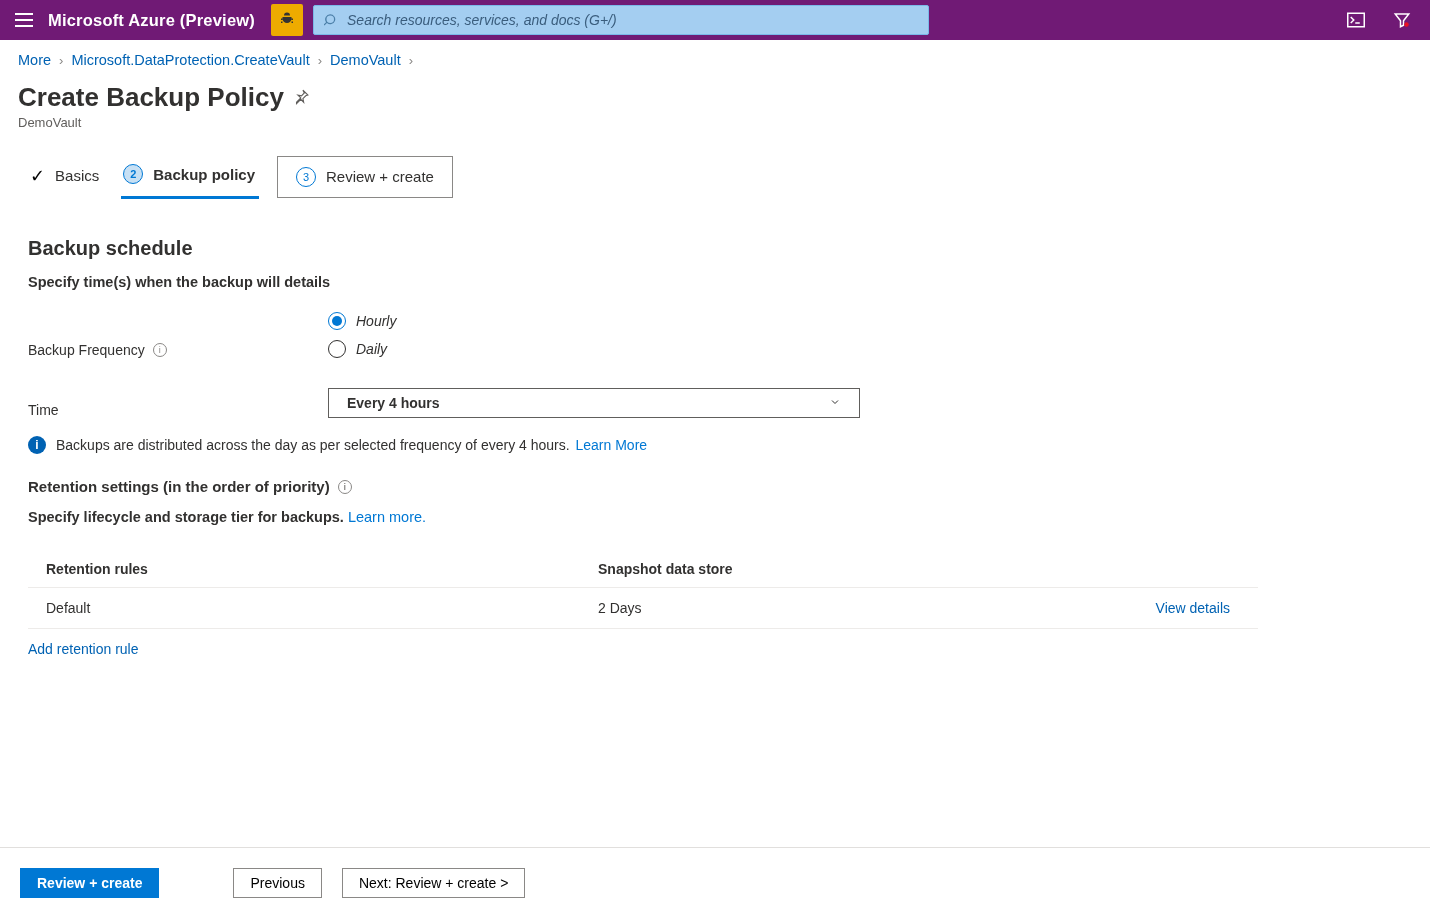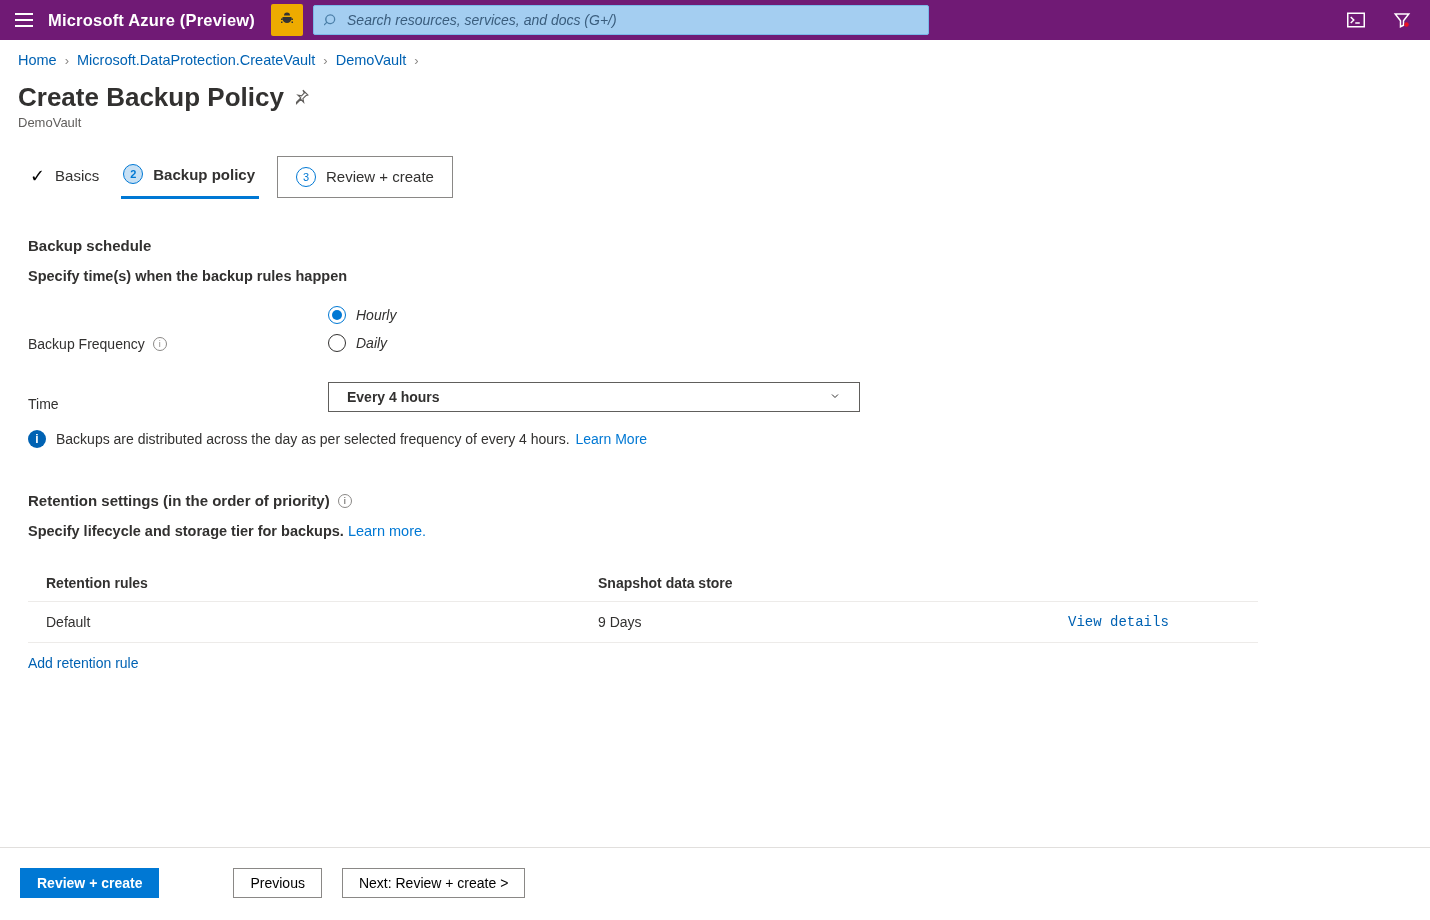--- a/index.html
+++ b/index.html
@@ -36,51 +36,51 @@
   .tabs { display: flex; align-items: center; gap: 18px; padding: 0 28px 0 28px; }
   .tab { display: flex; align-items: center; gap: 10px; padding: 10px 4px 12px 2px; cursor: pointer; font-size: 15px; }
   .tab .step-num { width: 20px; height: 20px; border: 1px solid #0078d4; border-radius: 50%; display: flex; align-items: center; justify-content: center; font-size: 11px; color: #0078d4; background: #fff; }
   .tab.done .step-check { font-size: 18px; color: #000; }
   .tab.active { border-bottom: 3px solid #0078d4; font-weight: 600; }
   .tab.active .step-num { background: #c7e0f4; border-color: #0078d4; }
   .tab.boxed { border: 1px solid #8a8886; padding: 10px 18px; border-bottom: 1px solid #8a8886; }
 
   
   .content { padding: 38px 28px 20px 28px; }
-  .section-h { font-weight: 600; font-size: 15px; margin-bottom: 14px; }
+  .section-h { font-weight: 600; font-size: 20px; margin-bottom: 14px; }
   .section-sub { font-weight: 600; font-size: 14.5px; margin-bottom: 22px; }
 
   .form-row { display: flex; align-items: flex-end; margin-bottom: 18px; }
   .form-label { width: 300px; display: flex; align-items: center; gap: 8px; color: #323130; padding-top: 4px; }
   .info-circle { width: 14px; height: 14px; border: 1px solid #8a8886; border-radius: 50%; display: inline-flex; align-items: center; justify-content: center; font-size: 9px; color: #8a8886; }
 
   .radio-group { display: flex; flex-direction: column; gap: 10px; }
   .radio-item { display: flex; align-items: center; gap: 10px; cursor: pointer; font-style: italic; }
   .radio { width: 18px; height: 18px; border: 1px solid #323130; border-radius: 50%; display: inline-flex; align-items: center; justify-content: center; background: #fff; }
   .radio.selected { border: 1px solid #0078d4; }
   .radio.selected::after { content: ""; width: 10px; height: 10px; border-radius: 50%; background: #0078d4; }
 
   .select-box { width: 532px; height: 30px; border: 1px solid #605e5c; display: flex; align-items: center; justify-content: space-between; padding: 0 18px; cursor: pointer; background: #fff; font-weight: bold; }
   .select-box .chev { color: #323130; }
 
   .info-banner { display: flex; align-items: center; gap: 10px; margin: 18px 0 6px 0; font-size: 14px; }
   .info-banner .iicon { width: 18px; height: 18px; border-radius: 50%; background: #0062b3; color: #fff; display: inline-flex; align-items: center; justify-content: center; font-size: 12px; font-weight: bold; }
   .info-banner a { margin-left: 2px; }
 
-  .retention-block { margin-top: 44px; }
+  .retention-block { margin-top: 24px; }
   .retention-h { display: flex; align-items: center; gap: 8px; font-weight: 600; font-size: 15px; margin-bottom: 14px; }
   .retention-sub { font-size: 14.5px; margin-bottom: 26px; font-weight: 600; }
   .retention-sub a { font-weight: 400; }
 
   .ret-table { width: 1230px; }
   .ret-header { display: flex; border-bottom: 1px solid #edebe9; padding: 10px 0 10px 18px; font-weight: 600; }
   .ret-row { display: flex; border-bottom: 1px solid #edebe9; padding: 12px 0 12px 18px; align-items: center; }
   .col-rules { flex: 0 0 552px; }
   .col-store { flex: 0 0 470px; }
-  .col-action { flex: 1; text-align: left; padding-right: 28px; font-family: Liberation Mono, monospace; }
+  .col-action { flex: 1; text-align: right; padding-right: 28px; }
   .col-action a { color: #0062b3; }
 
   .add-link { display: inline-block; margin-top: 12px; color: #0062b3; cursor: pointer; }
 
   
   .footer { position: absolute; left: 0; bottom: 0; width: 1430px; border-top: 1px solid #e1dfdd; padding: 20px 20px 22px 20px; display: flex; gap: 20px; background: #fff; }
   .btn { height: 30px; padding: 0 16px; font-size: 14px; border: 1px solid #8a8886; background: #fff; cursor: pointer; display: inline-flex; align-items: center; }
   .btn.primary { background: #0078d4; color: #fff; border-color: #0078d4; font-weight: 600; }
   .btn.prev { margin-left: 54px; }
 </style>
@@ -117,21 +117,21 @@
   </div>
   <div class="top-icon">
     <svg width="18" height="18" viewBox="0 0 24 24">
         <path d="M3 4h18l-7 9v6l-4 2v-8z" fill="none" stroke="#fff" stroke-width="2"></path>
         <circle cx="18" cy="18" r="3" fill="#e81123"></circle>
       </svg>
   </div>
 </div>
 
 <div class="breadcrumb">
-  <a href="#">Home</a>
+  <a href="#">More</a>
   <span class="crumb-sep">›</span>
   <a href="#">Microsoft.DataProtection.CreateVault</a>
   <span class="crumb-sep">›</span>
   <a href="#">DemoVault</a>
   <span class="crumb-sep">›</span>
 </div>
 
 <div class="page-title-row">
   <h1 class="page-title">Create Backup Policy</h1>
   <span class="pin-icon">
@@ -153,21 +153,21 @@
   </div>
   <div class="tab boxed">
     <span class="step-num">3</span>
     <span>Review + create</span>
   </div>
 </div>
 
 <div class="content">
 
   <div class="section-h">Backup schedule</div>
-  <div class="section-sub">Specify time(s) when the backup rules happen</div>
+  <div class="section-sub">Specify time(s) when the backup will details</div>
 
   <div class="form-row">
     <div class="form-label">
       <span>Backup Frequency</span>
       <span class="info-circle">i</span>
     </div>
     <div class="radio-group">
       <div class="radio-item">
         <span class="radio selected"></span>
         <span>Hourly</span>
@@ -211,21 +211,21 @@
     </div>
 
     <div class="ret-table">
       <div class="ret-header">
         <div class="col-rules">Retention rules</div>
         <div class="col-store">Snapshot data store</div>
         <div class="col-action"></div>
       </div>
       <div class="ret-row">
         <div class="col-rules">Default</div>
-        <div class="col-store">9 Days</div>
+        <div class="col-store">2 Days</div>
         <div class="col-action"><a href="#">View details</a></div>
       </div>
     </div>
 
     <a class="add-link" href="#">Add retention rule</a>
   </div>
 
 </div>
 
 <div class="footer">

